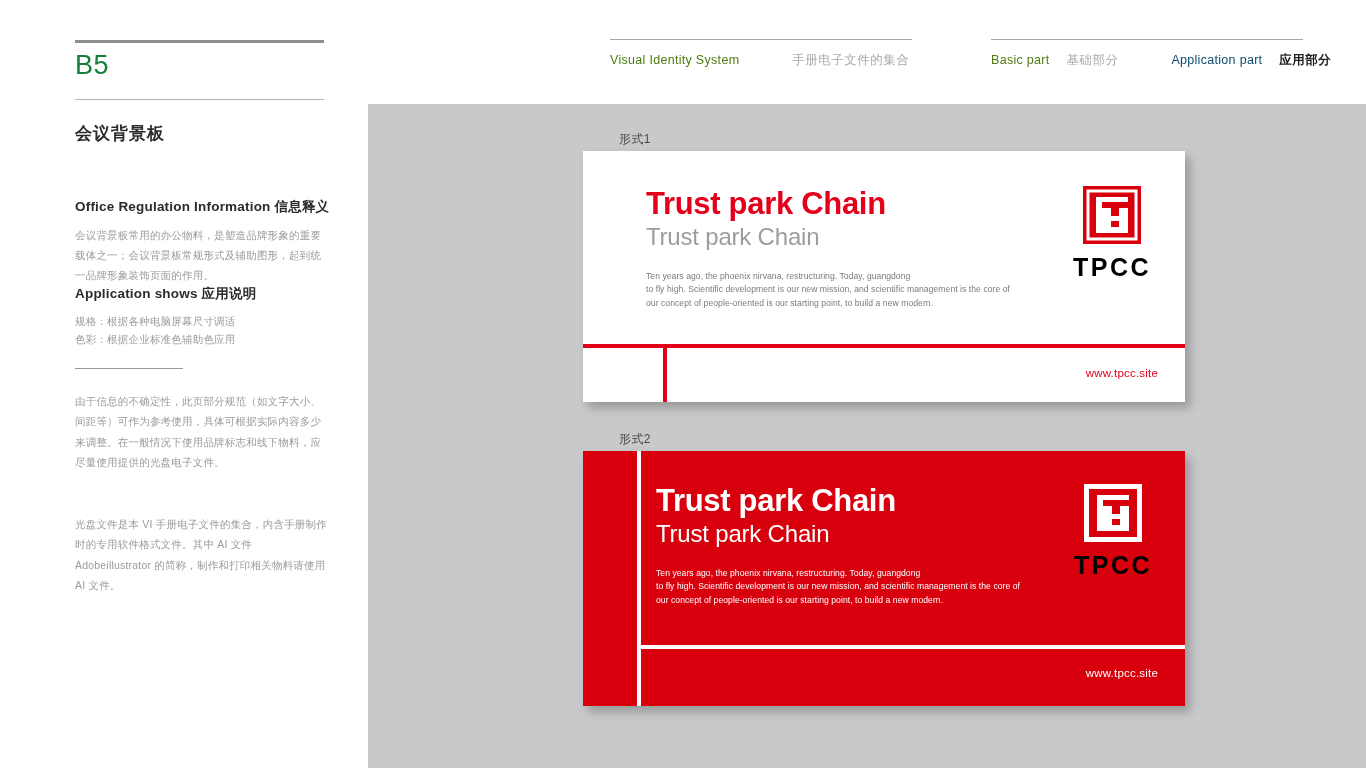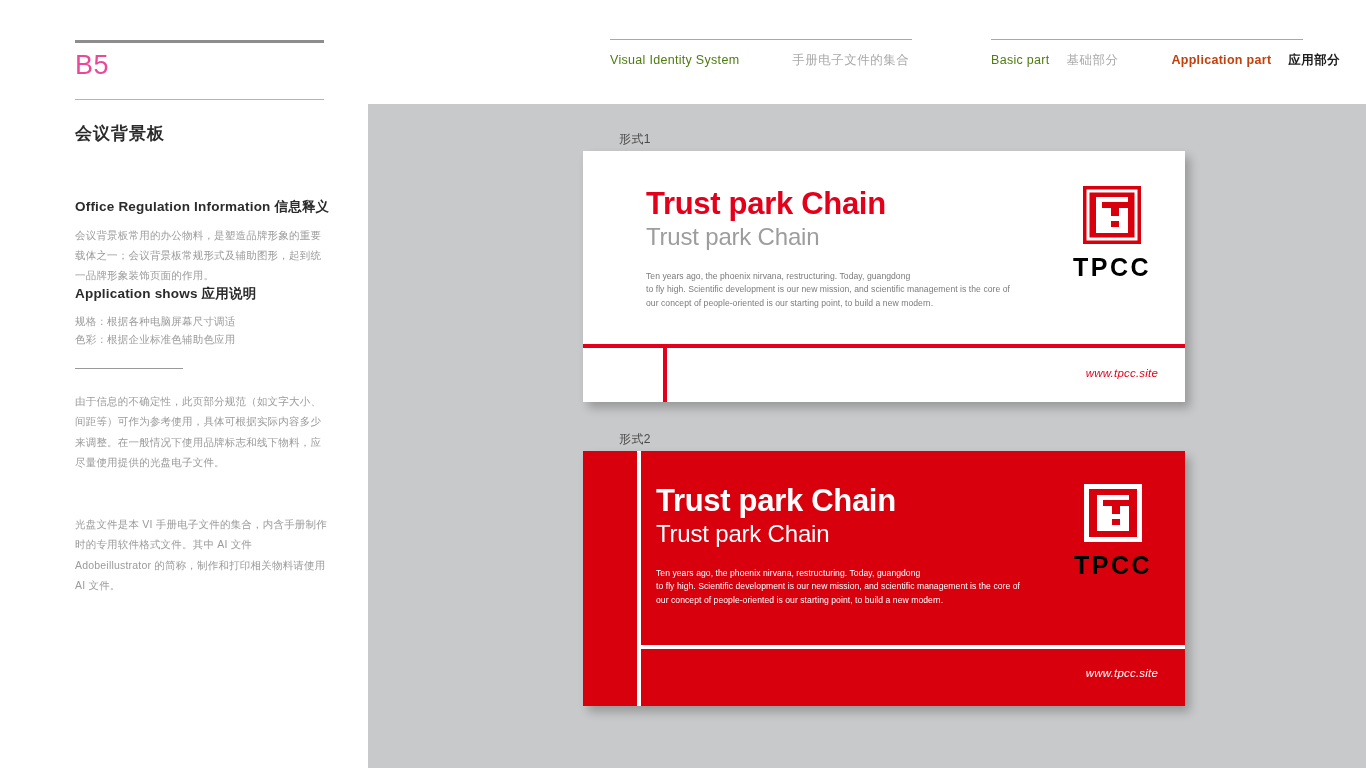--- a/index.html
+++ b/index.html
@@ -13,21 +13,21 @@
   .page { position:relative; width:1366px; height:768px; background:#fff; }
 
   
   .left-col { position:absolute; left:75px; top:0; width:255px; height:768px; }
 
   .rule-top { position:absolute; left:0; top:40px; width:249px; height:3px; background:#8d8d8d; }
   .rule-mid { position:absolute; left:0; top:99px; width:249px; height:1px; background:#b4b4b4; }
 
   .page-code {
     position:absolute; left:0; top:52px;
-    font-size:27px; color:#ec4899; letter-spacing:.5px;
+    font-size:27px; color:#15803d; letter-spacing:.5px;
     font-weight:400; line-height:1;
   }
   .section-title {
     position:absolute; left:0; top:122px;
     font-size:17px; color:#2b2b2b; font-weight:600; letter-spacing:1px;
   }
 
   .blk { position:absolute; left:0; width:255px; }
   .blk h3 {
     font-size:13.5px; color:#2b2b2b; font-weight:600;
@@ -44,21 +44,21 @@
   .rule-small { position:absolute; left:0; top:368px; width:108px; height:1px; background:#9a9a9a; }
   .blk-att    { top:391px; }
   .blk-cd     { top:514px; }
 
   
   .hdr-group { position:absolute; top:0; }
   .hdr-rule { height:1px; background:#a8a8a8; }
   .hdr-row { position:absolute; white-space:nowrap; }
   .hdr-en { font-size:12.5px; color:#4d7c0f; letter-spacing:.3px; }
   .hdr-cn { font-size:12.5px; color:#a9a9a9; letter-spacing:.5px; }
-  .hdr-en.active { color:#c2410c; font-weight:700; }
+  .hdr-en.active { color:#0c4a6e; font-weight:400; }
   .hdr-cn.active { color:#1d1d1d; font-weight:600; }
 
   .hdr-left  { left:610px; top:0; width:302px; }
   .hdr-right { left:991px; top:0; width:312px; }
   .hdr-left .hdr-rule  { position:absolute; left:0; top:39px; width:302px; }
   .hdr-right .hdr-rule { position:absolute; left:0; top:39px; width:312px; }
   .hdr-left .hdr-row   { left:0; top:50px; }
   .hdr-right .hdr-row  { left:0; top:50px; }
   .gap-b { display:inline-block; width:44px; }
   .gap-c { display:inline-block; width:8px; }
@@ -122,21 +122,21 @@
 
   
   .p2-vline {
     position:absolute; left:54px; top:0; width:4px; height:255px; background:#ffffff;
   }
   .p2-hline {
     position:absolute; left:54px; top:194px; width:548px; height:4px; background:#ffffff;
   }
 
   .url {
-    position:absolute; right:27px; font-size:11.5px; letter-spacing:.2px; font-weight:400;font-style:italic;
+    position:absolute; right:27px; font-size:11.5px; letter-spacing:.2px; font-weight:400;
   }
   .p1 .url { top:216px; color:#e4001b; }
   .p2 .url { top:216px; color:#ffffff; }
 </style>
 </head>
 <body>
 
 <div class="page">
 
   <div class="left-col">

